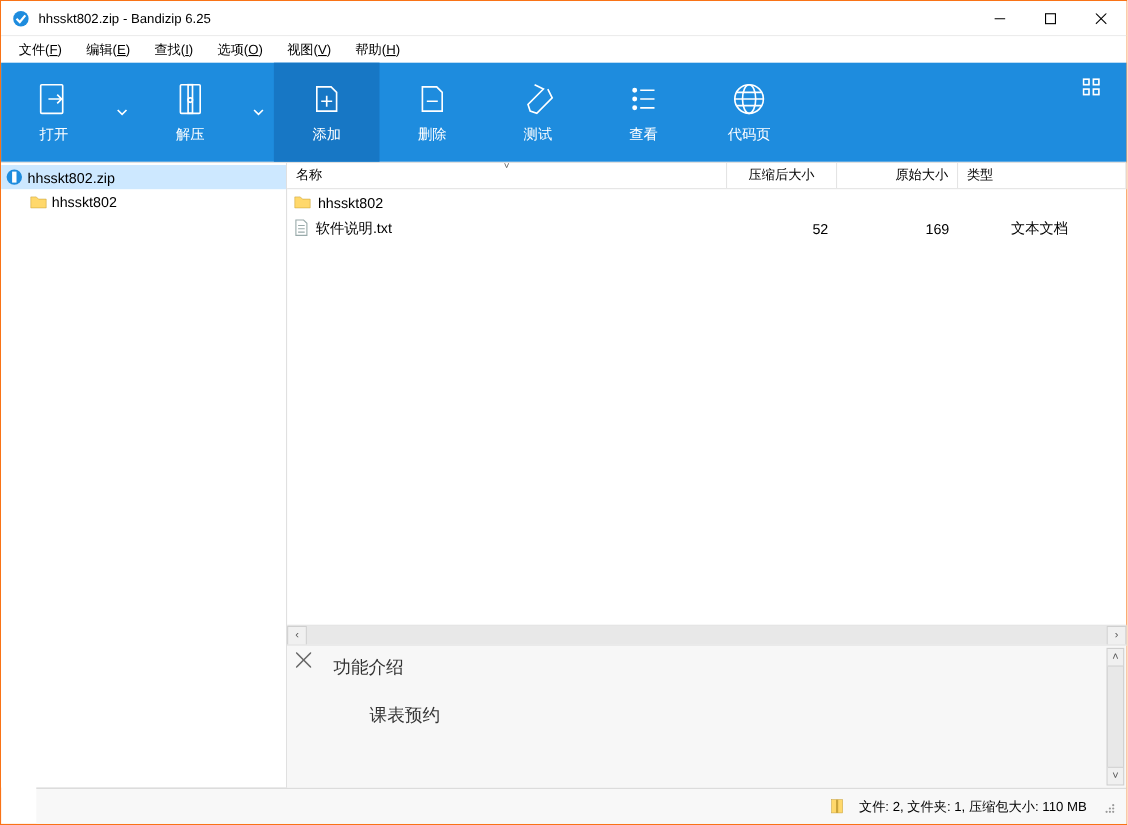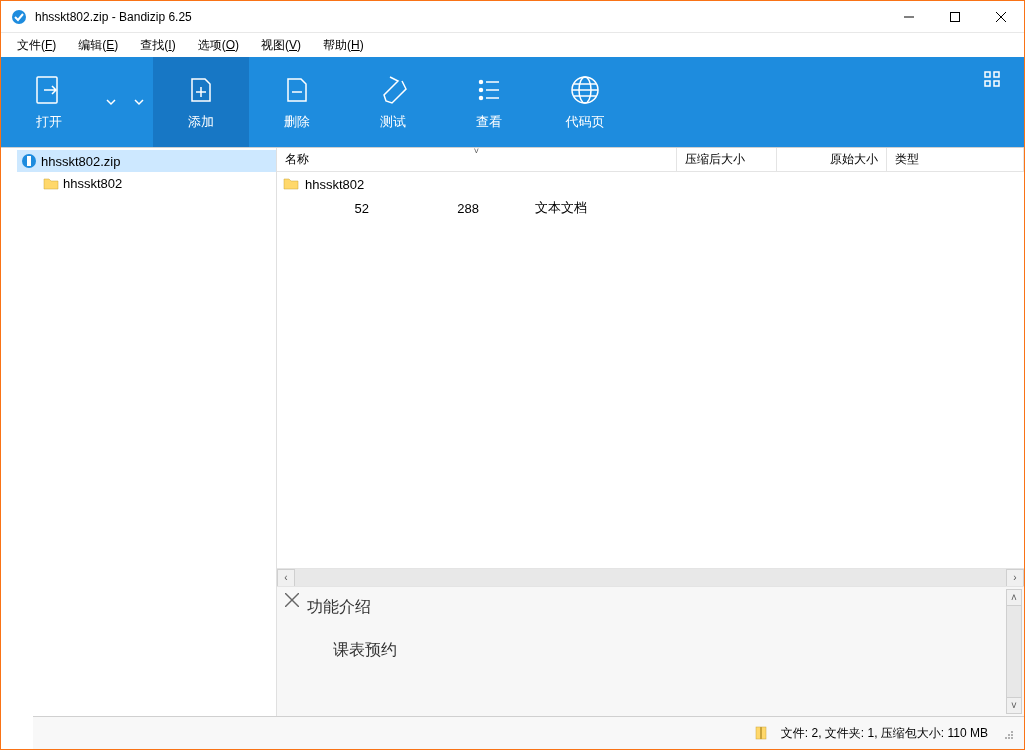--- a/index.html
+++ b/index.html
@@ -27,49 +27,49 @@
 .tool-label { font-size: 13px; }
 .tool-ico { width: 34px; height: 34px; display: flex; align-items: center; justify-content: center; }
 .tool-ico svg { stroke: #fff; fill: none; stroke-width: 1.5; }
 .apps-ico { position: absolute; right: 22px; top: 14px; }
 .apps-ico svg { stroke: #fff; }
 .tool-half { width: 28px; display:flex; align-items:center; justify-content:center; color:#fff; }
 .tool-half svg { width:12px; height:12px; }
 
 
 .main { flex: 1; display: flex; min-height: 0; border-top: 1px solid #d0d0d0; }
-.tree { width: 260px; border-right: 1px solid #e0e0e0; background: #fff; font-size: 13px; padding-top: 2px; overflow: hidden; margin-left: 16px; }
+.tree { width: 260px; border-right: 1px solid #e0e0e0; background: #fff; font-size: 13px; padding-top: 2px; overflow: hidden; }
 .tree-row { display: flex; align-items: center; height: 22px; padding-left: 4px; gap: 4px; }
 .tree-row.sel { background: #cde8ff; }
 .tree-indent { width: 18px; }
 .tree-ico { width: 16px; height: 16px; display:flex; align-items:center; justify-content:center; }
 
 .right { flex: 1; display: flex; flex-direction: column; min-width: 0; }
 .list-head { height: 24px; display: flex; align-items: center; border-bottom: 1px solid #e4e4e4; font-size: 12px; background: #fff; position: relative; }
 .lh-cell { padding: 0 8px; border-right: 1px solid #e4e4e4; height: 100%; display: flex; align-items: center; }
 .lh-name { flex: 0 0 400px; position: relative; }
 .lh-name .sort-indicator { position: absolute; left:50%; top:-2px; transform:translateX(-50%); font-size:9px; color:#555;}
-.lh-comp { flex: 0 0 100px; justify-content: flex-start; }
+.lh-comp { flex: 0 0 100px; justify-content: center; }
 .lh-orig { flex: 0 0 110px; justify-content: flex-end; }
 .lh-type { flex: 1; }
 .list-body { flex: 1; overflow: hidden; font-size: 13px; }
 .list-row { height: 24px; display: flex; align-items: center; }
 .lr-name { flex: 0 0 400px; padding-left: 6px; display:flex; align-items:center; gap:6px; }
 .lr-comp { flex: 0 0 100px; text-align: right; padding-right: 8px; }
 .lr-orig { flex: 0 0 110px; text-align: right; padding-right: 8px; }
 .lr-type { flex: 1; padding-left: 8px; margin-left: 40px; }
 
 .hscroll { height: 18px; border-top: 1px solid #e4e4e4; display: flex; align-items: center; background: #f0f0f0; }
 .hscroll .arrow { width: 18px; height: 18px; display: flex; align-items:center; justify-content:center; background:#f0f0f0; border:1px solid #cfcfcf; font-size:10px; color:#555;}
 .hscroll .track { flex:1; height: 18px; background:#e8e8e8; }
 
 .info-panel { height: 130px; border-top: 1px solid #e4e4e4; background: #f7f7f7; position: relative; padding: 10px 18px; }
 .info-panel .close-x { position:absolute; left:8px; top:6px; width:14px; height:14px; cursor:default; }
-.info-panel .info-title { font-size: 16px; color:#333; margin-left: 12px; }
-.info-panel .info-sub { font-size: 16px; color:#333; margin-left: 38px; margin-top: 22px; }
+.info-panel .info-title { font-size: 16px; color:#333; margin-left: 24px; }
+.info-panel .info-sub { font-size: 16px; color:#333; margin-left: 57px; margin-top: 22px; }
 .info-panel .vscroll { position:absolute; right:2px; top:2px; bottom:2px; width:16px; background:#e8e8e8; border:1px solid #cfcfcf; display:flex; flex-direction:column; }
 .info-panel .vscroll .varrow { height:16px; display:flex; align-items:center; justify-content:center; font-size:10px; color:#555; background:#f0f0f0; border-bottom:1px solid #cfcfcf;}
 .info-panel .vscroll .varrow.bot { border-bottom:none; border-top:1px solid #cfcfcf; }
 .info-panel .vscroll .vtrack { flex:1; }
 
 .statusbar { height: 24px; border-top: 1px solid #d0d0d0; display: flex; align-items: center; justify-content: flex-end; font-size: 12px; gap: 12px; padding: 16px 10px; background: #f8f8f8; margin-left: 32px; }
 .statusbar .zip-ico { width:16px; height:16px; }
 .grip { width:14px; height:14px; display:flex; align-items:flex-end; justify-content:flex-end; }
 
 
@@ -123,20 +123,30 @@
             <path d="M12 17h12M20 13l4 4-4 4"></path>
           </svg>
       </span>
       <span class="tool-label">打开</span>
     </div>
     <div class="tool-half">
         <svg viewBox="0 0 12 12">
           <path d="M2 4l4 4 4-4" stroke="#fff" fill="none" stroke-width="1.5"></path>
         </svg>
       </div>
+    <div class="tool">
+      <span class="tool-ico">
+        <svg viewBox="0 0 34 34" width="34" height="34">
+            <rect x="8" y="4" width="18" height="26" rx="1"></rect>
+            <rect x="15" y="4" width="4" height="26"></rect>
+            <circle cx="17" cy="18" r="2"></circle>
+          </svg>
+      </span>
+      <span class="tool-label">解压</span>
+    </div>
     <div class="tool-half">
         <svg viewBox="0 0 12 12">
           <path d="M2 4l4 4 4-4" stroke="#fff" fill="none" stroke-width="1.5"></path>
         </svg>
       </div>
     <div class="tool highlight">
       <span class="tool-ico">
         <svg viewBox="0 0 34 34" width="34" height="34">
             <path d="M8 6h13l5 5v17H8z"></path>
             <path d="M17 14v10M12 19h10"></path>
@@ -244,22 +254,33 @@
                   <path d="M1 3h5l2 2h7v8H1z" fill="#ffd86b" stroke="#caa43b" stroke-width="0.5"></path>
                 </svg>
             </span>
             <span>hhsskt802</span>
           </div>
           <div class="lr-comp"></div>
           <div class="lr-orig"></div>
           <div class="lr-type"></div>
         </div>
         <div class="list-row">
+          <div class="lr-name">
+            <span>
+              <svg class="file-ico" viewBox="0 0 14 16">
+                  <path d="M2 1h7l3 3v11H2z" fill="#fff" stroke="#9aa" stroke-width="1"></path>
+                  <line x1="4" y1="6" x2="10" y2="6" stroke="#9aa"></line>
+                  <line x1="4" y1="9" x2="10" y2="9" stroke="#9aa"></line>
+                  <line x1="4" y1="12" x2="10" y2="12" stroke="#9aa"></line>
+                </svg>
+            </span>
+            <span>软件说明.txt</span>
+          </div>
           <div class="lr-comp">52</div>
-          <div class="lr-orig">288</div>
+          <div class="lr-orig">169</div>
           <div class="lr-type">文本文档</div>
         </div>
       </div>
 
       <div class="hscroll">
         <div class="arrow">‹</div>
         <div class="track"></div>
         <div class="arrow">›</div>
       </div>
 

